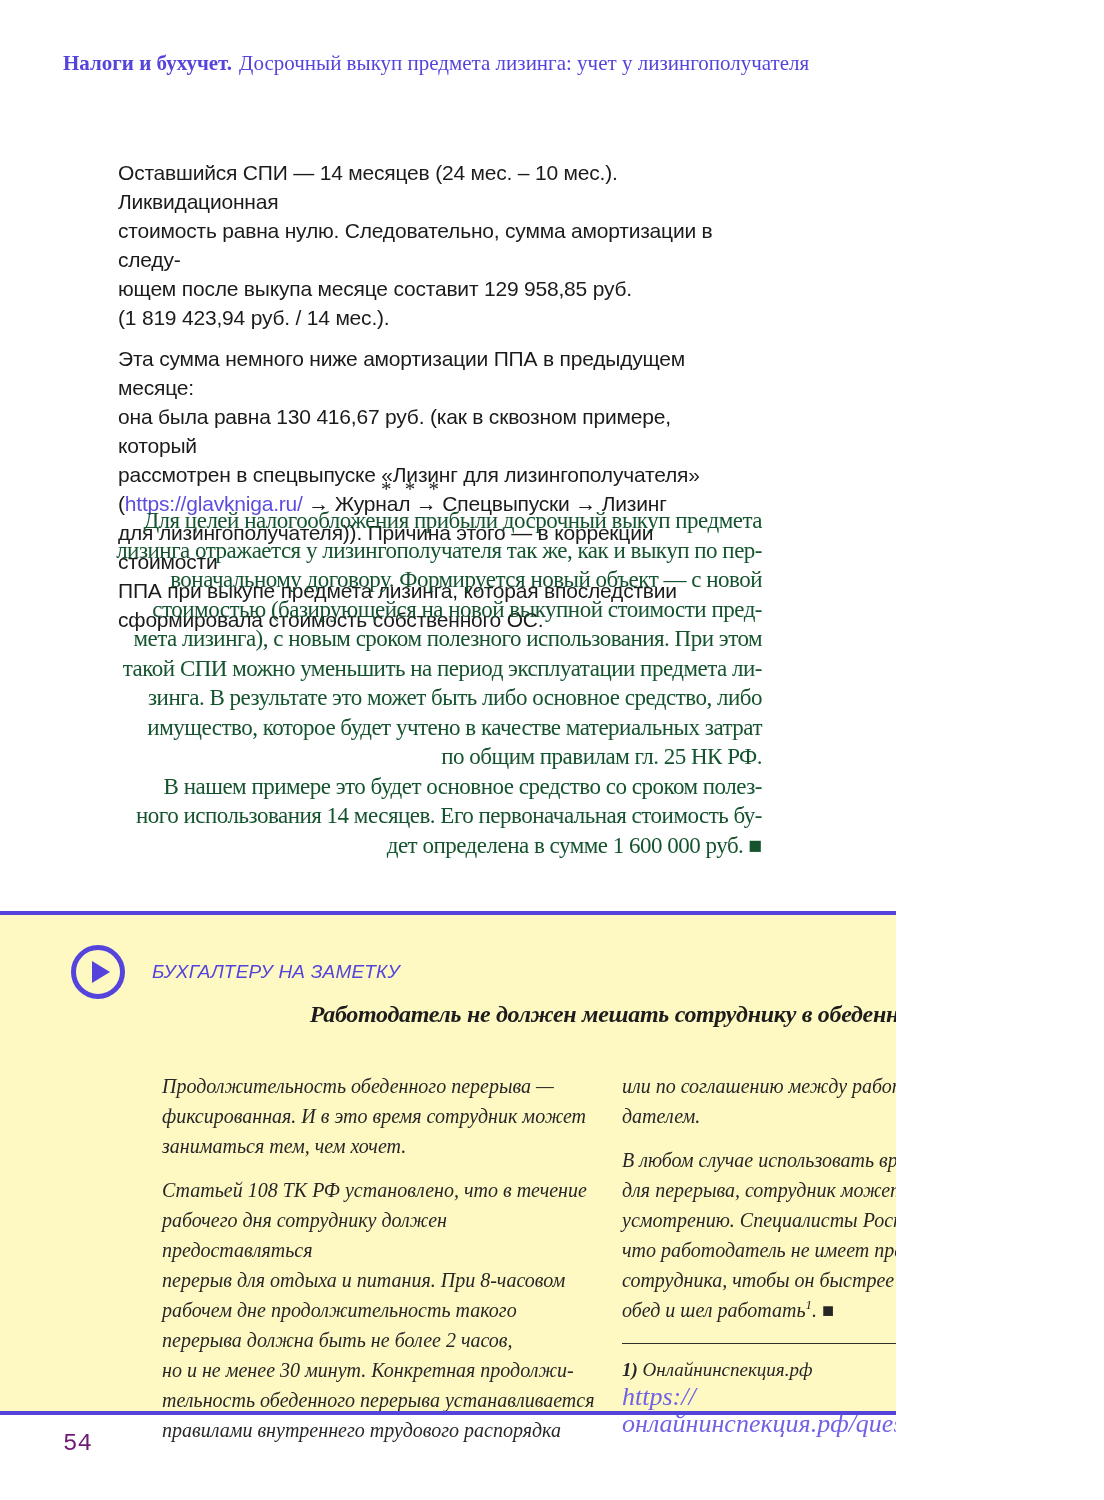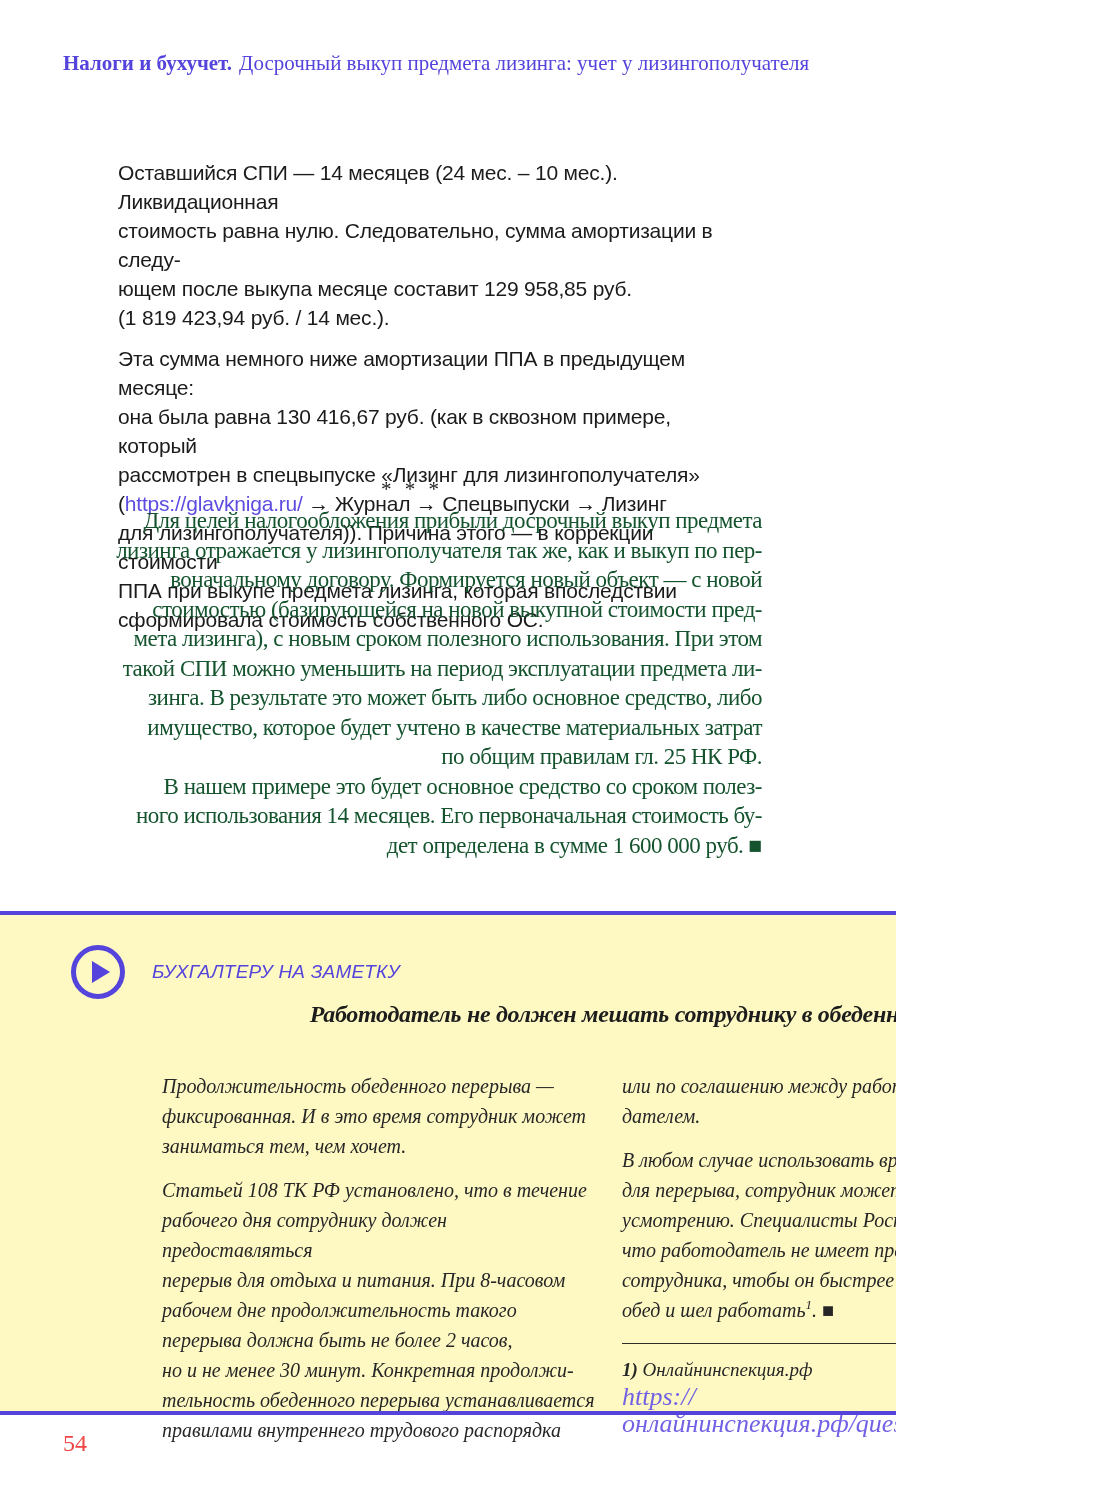--- a/index.html
+++ b/index.html
@@ -100,21 +100,21 @@
   .note-col sup { font-size:13px; line-height:0; vertical-align:super; }
 
   .footnote { margin-top:18px; font-size:19px; line-height:27px; }
   .fn-rule { border:0; border-top:1.5px solid #2e2e2e; width:436px; margin-bottom:12px; }
   .fn-marker { font-weight:bold; }
   .fn-link { display:block; color:#7161e4; text-decoration:none; cursor:pointer; font-size:26px; }
 
   
   .page-number {
     position:absolute; left:63px; top:1430px;
-    font-size:24px; color:#ef4444;
+    font-size:24px; color:#701a75;font-family:Liberation Mono, monospace;
   }
 </style>
 </head>
 <body>
 
 <div class="page">
 
   <div class="runhead">
     <span class="journal">Налоги и бухучет.</span><span class="article">Досрочный выкуп предмета лизинга: учет у лизингополучателя</span>
   </div>

